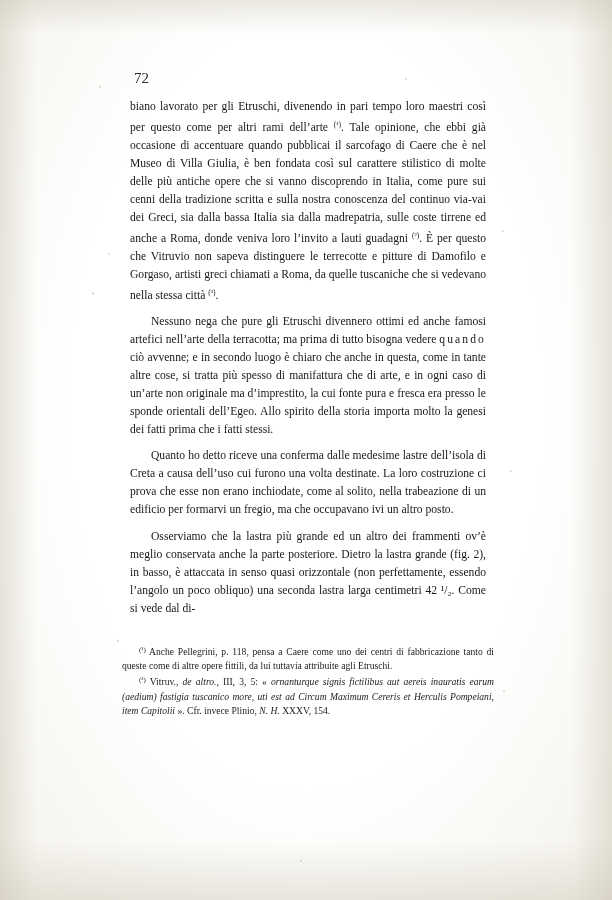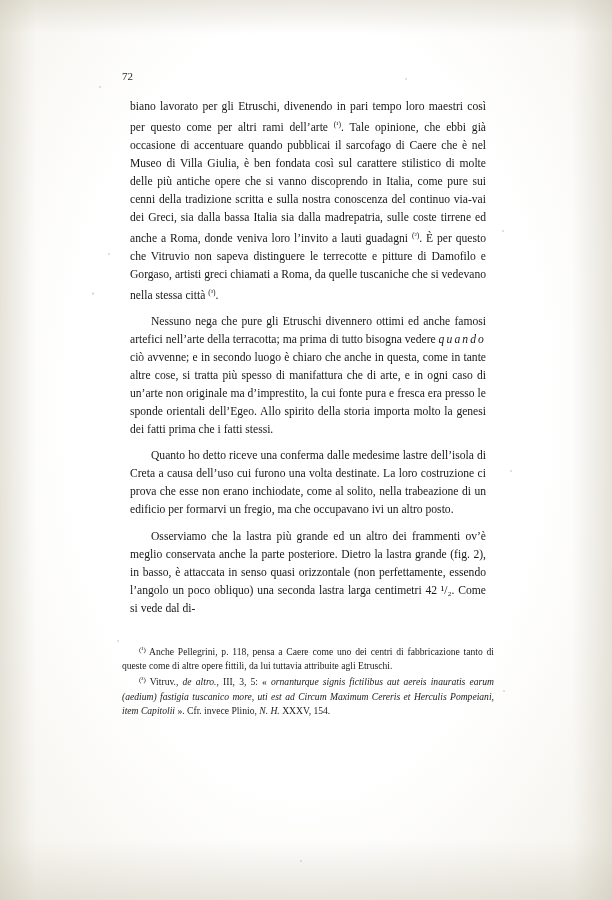--- a/index.html
+++ b/index.html
@@ -38,23 +38,23 @@
   .runhead {
     position: relative;
     height: 22px;
     font-variant: small-caps;
     font-size: 10.5px;
     letter-spacing: .6px;
     color: #2a2a2a;
   }
   .folio {
     position: absolute;
-    left: 0;
+    left: 12px;
     top: 4px;
-    font-size: 11px;
+    font-size: 15px;
     font-variant: normal;
     letter-spacing: 0;
   }
   .author {
     position: absolute;
     left: 0;
     right: 0;
     top: 4px;
     text-align: center;
     padding-left: 34px;
@@ -72,21 +72,20 @@
   }
   .body p.ind {
     text-indent: 21px;
   }
   .sup {
     font-size: 7.6px;
     vertical-align: 3.5px;
   }
   .spaced {
     letter-spacing: 2.1px;
-    font-style: italic;
   }
   .notes {
     margin-top: 25px;
     font-size: 9.6px;
     line-height: 14.2px;
     text-align: justify;
     color: #1b1b1b;
   }
   .notes p {
     margin: 0;

